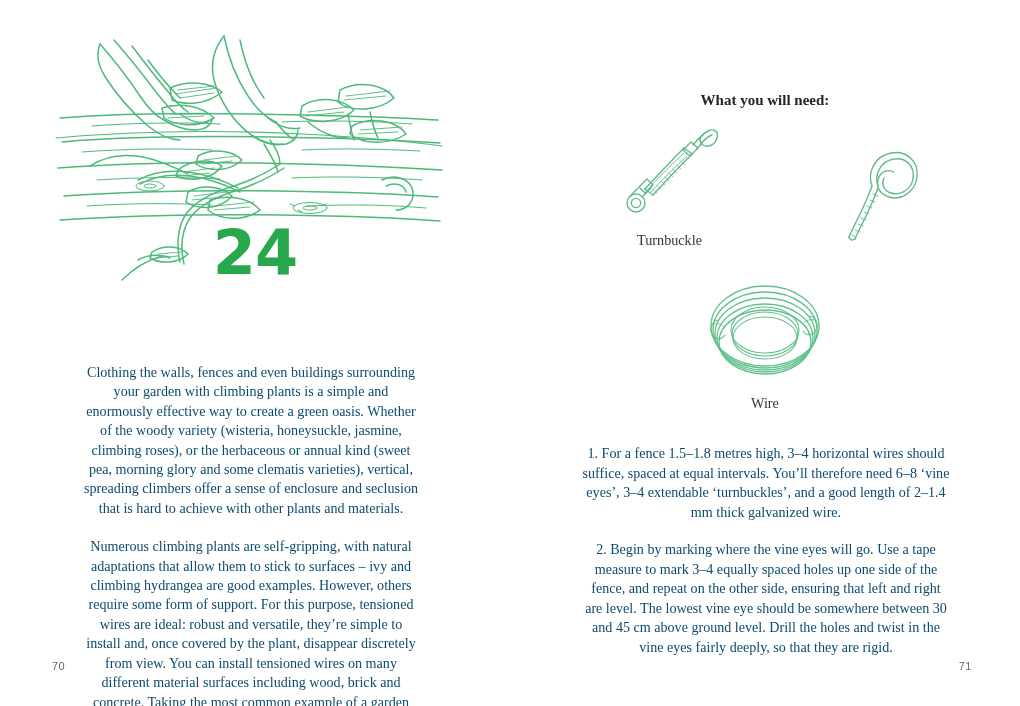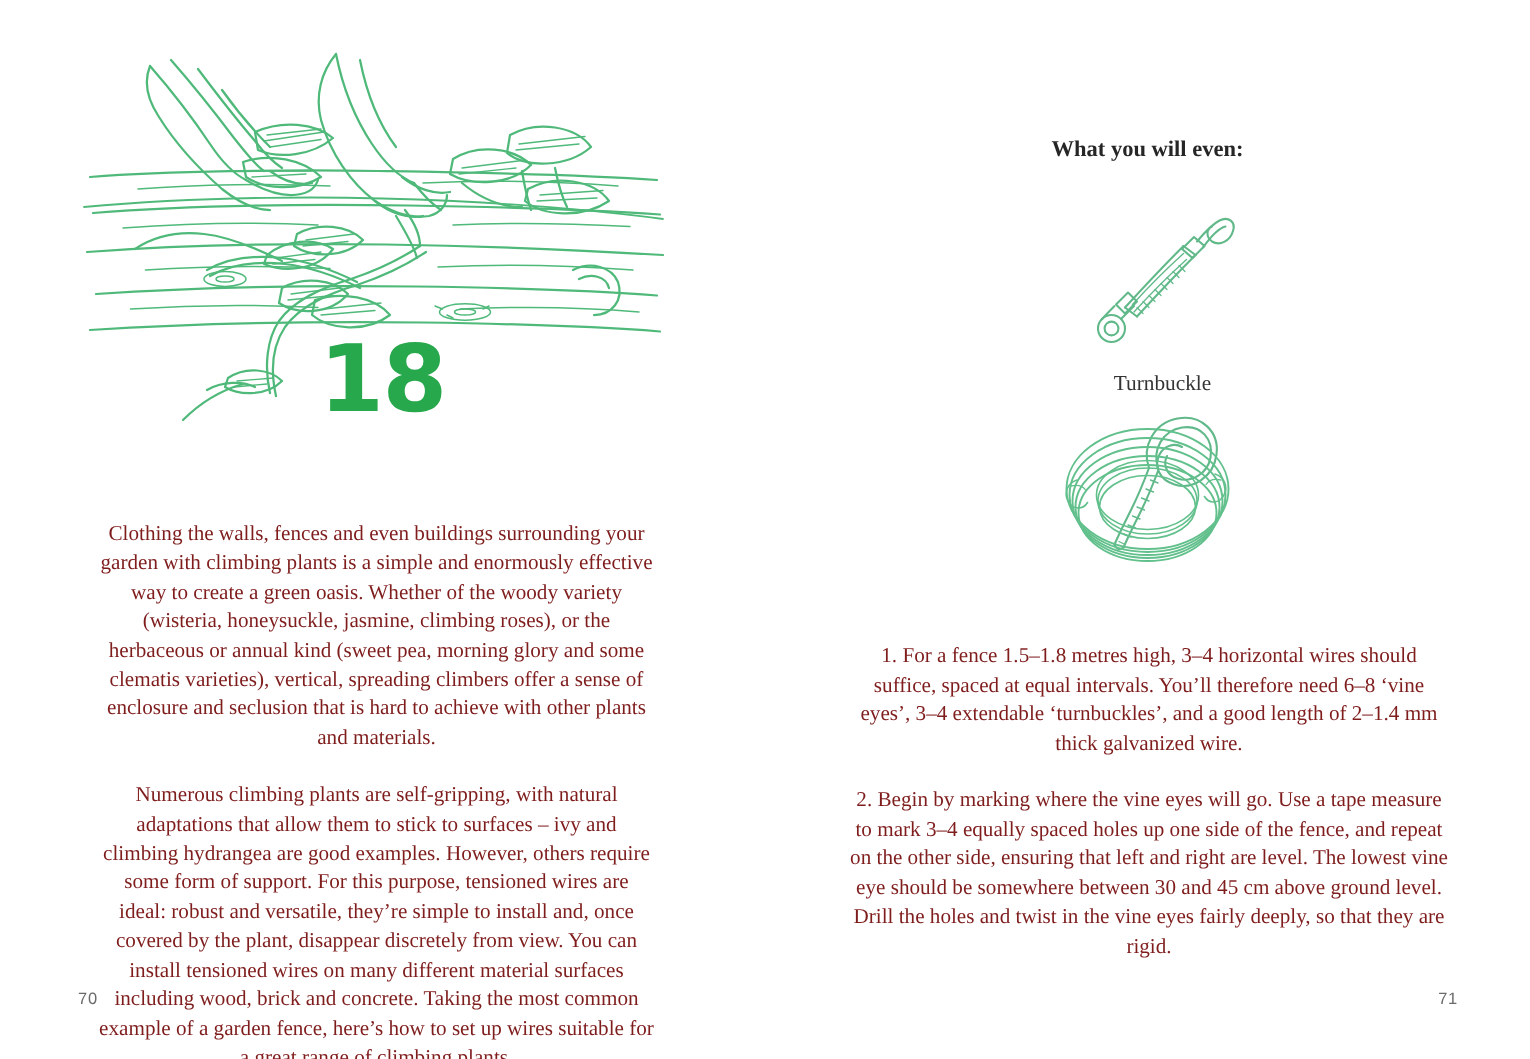--- a/index.html
+++ b/index.html
@@ -66,50 +66,49 @@
     color: #2e2e2e;
   }
 
   .body-col {
     position: absolute;
     left: 66px;
     width: 370px;
     text-align: center;
   }
   .body-col p {
-    margin: 0;
+    margin: 16px;
     font-size: 14.1px;
     line-height: 19.4px;
-    color: #7f1d1d;
+    color: #0c4a6e;
   }
   .body-col p + p { margin-top: 19px; }
 
   #left-body { top: 347px; }
 
   
   .need-heading {
     position: absolute;
     left: 0;
     right: 0;
     top: 92px;
     text-align: center;
     font-weight: bold;
     font-size: 15px;
     color: #262626;
   }
 
   .tools-row {
     position: absolute;
-    top: 128px;
+    top: 112px;
     left: 54px;
     right: 34px;
     display: flex;
     justify-content: space-around;
-    align-items: center;
-    flex-direction: column;
+    align-items: flex-end;
   }
   .tool {
     width: 190px;
     text-align: center;
   }
   .tool-art {
     height: 110px;
     display: flex;
     align-items: center;
     justify-content: center;
@@ -248,34 +247,34 @@
           <path d="M256 92 C268 102 282 108 296 108"></path>
           <path d="M296 84 C298 96 300 104 302 110"></path>
           <path d="M318 82 C320 92 322 100 326 108"></path>
 
           <path d="M330 150 C342 144 356 148 360 158 C364 170 356 180 344 180"></path>
           <path d="M334 156 C342 152 352 154 354 162"></path>
         </g>
       </svg>
     </div>
 
-    <div class="chapter-number">18</div>
+    <div class="chapter-number">24</div>
 
 
     <div class="body-col" id="left-body">
       <p>Clothing the walls, fences and even buildings surrounding your garden with climbing plants is a simple and enormously effective way to create a green oasis. Whether of the woody variety (wisteria, honeysuckle, jasmine, climbing roses), or the herbaceous or annual kind (sweet pea, morning glory and some clematis varieties), vertical, spreading climbers offer a sense of enclosure and seclusion that is hard to achieve with other plants and materials.</p>
       <p>Numerous climbing plants are self-gripping, with natural adaptations that allow them to stick to surfaces – ivy and climbing hydrangea are good examples. However, others require some form of support. For this purpose, tensioned wires are ideal: robust and versatile, they’re simple to install and, once covered by the plant, disappear discretely from view. You can install tensioned wires on many different material surfaces including wood, brick and concrete. Taking the most common example of a garden fence, here’s how to set up wires suitable for a great range of climbing plants.</p>
     </div>
 
     <div class="folio folio-left">70</div>
   </div>
 
   <div class="page page-right">
 
-    <div class="need-heading">What you will even:</div>
+    <div class="need-heading">What you will need:</div>
 
     <div class="tools-row">
 
       <div class="tool">
         <div class="tool-art">
           <svg width="100" height="104" viewBox="0 0 100 104" xmlns="http://www.w3.org/2000/svg">
             <g fill="none" stroke="#61b98a" stroke-width="1.4" stroke-linecap="round" stroke-linejoin="round">
 
               <circle cx="16" cy="88" r="9"></circle>
               <circle cx="16" cy="88" r="4.6"></circle>
@@ -346,20 +345,21 @@
             <ellipse cx="65" cy="58" rx="33" ry="22" stroke-width="1.1"></ellipse>
             <ellipse cx="65" cy="62" rx="32" ry="21" stroke-width="1.1"></ellipse>
 
             <path d="M18 44 C12 46 9 52 12 58 C15 64 22 64 25 59" stroke-width="1.1"></path>
             <path d="M14 48 C18 47 22 48 24 51" stroke-width="0.9"></path>
             <path d="M110 40 C116 42 119 48 116 54 C113 60 106 60 103 55" stroke-width="1.1"></path>
             <path d="M114 44 C110 43 106 44 104 47" stroke-width="0.9"></path>
           </g>
         </svg>
       </div>
+      <div class="wire-label">Wire</div>
     </div>
 
     <div class="body-col" id="right-body">
       <p>1. For a fence 1.5–1.8 metres high, 3–4 horizontal wires should suffice, spaced at equal intervals. You’ll therefore need 6–8 ‘vine eyes’, 3–4 extendable ‘turnbuckles’, and a good length of 2–1.4 mm thick galvanized wire.</p>
       <p>2. Begin by marking where the vine eyes will go. Use a tape measure to mark 3–4 equally spaced holes up one side of the fence, and repeat on the other side, ensuring that left and right are level. The lowest vine eye should be somewhere between 30 and 45 cm above ground level. Drill the holes and twist in the vine eyes fairly deeply, so that they are rigid.</p>
     </div>
 
     <div class="folio folio-right">71</div>
   </div>
 

